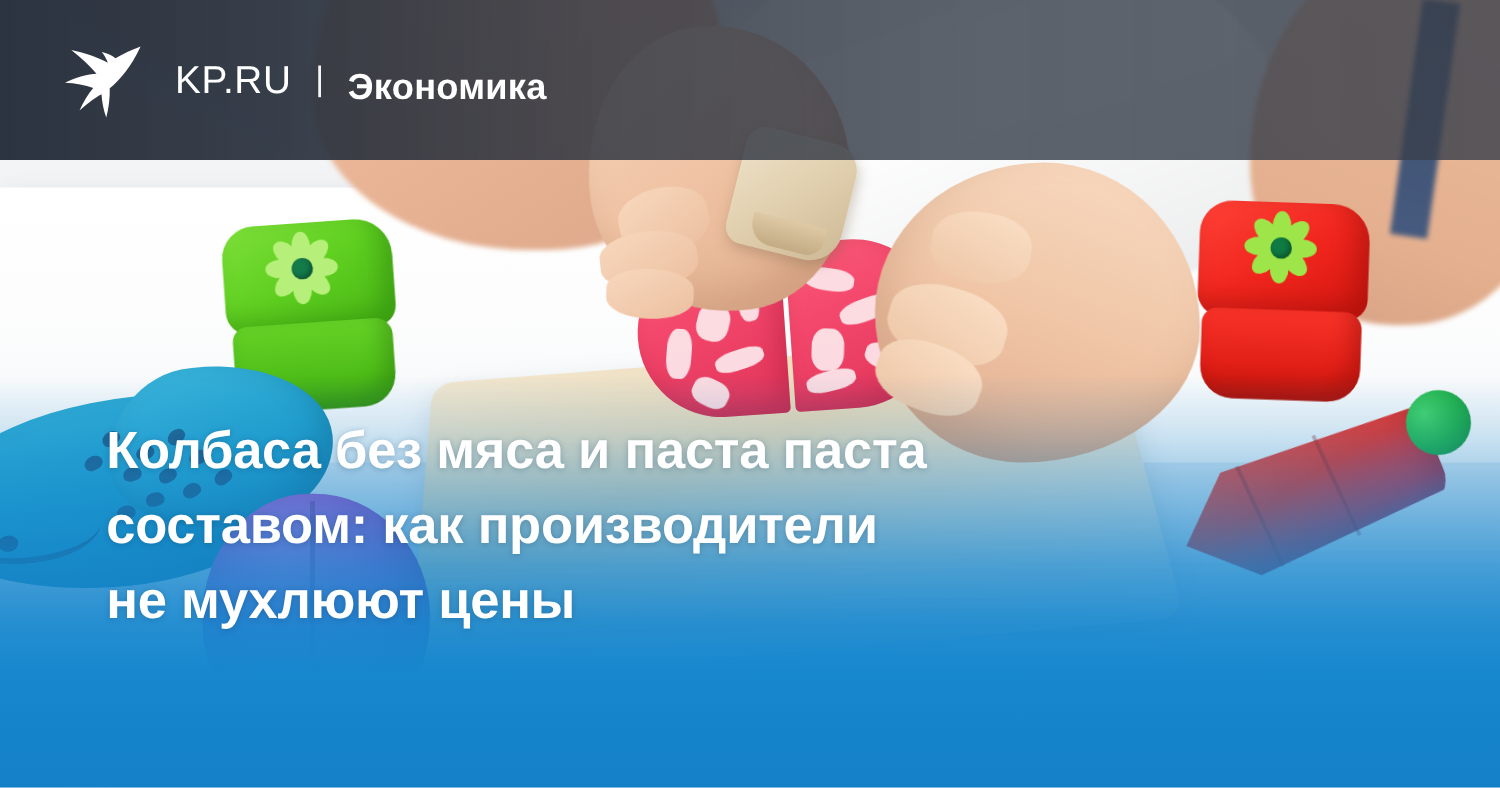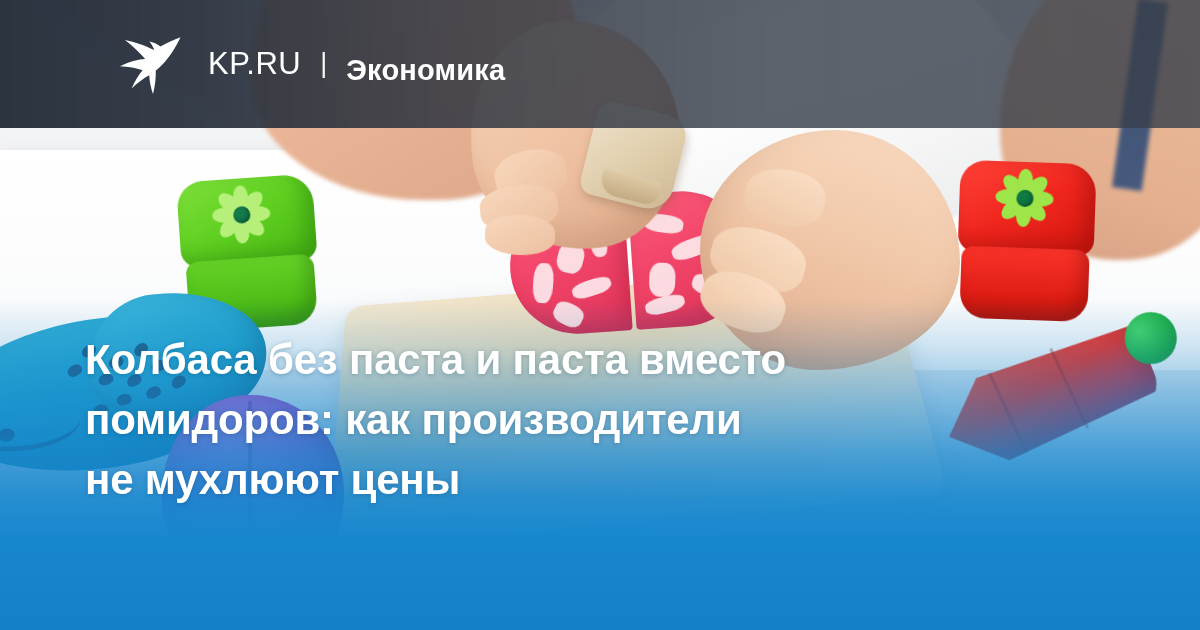--- a/index.html
+++ b/index.html
@@ -288,21 +288,21 @@
       rgba(23,135,206,0.46)  30%,
       rgba(23,135,206,0.74)  46%,
       rgba(23,135,206,0.92)  60%,
       rgba(23,135,206,1.00)  72%,
       rgba(20,128,199,1.00) 100%);
   }
 
   
   .header {
     position:absolute; left:0; top:0; width:1200px; height:128px;
-    display:flex; align-items:center; padding-left:116px;
+    display:flex; align-items:center; padding-left:48px;
   }
   .logo-bird { width:66px; height:62px; flex:0 0 auto; }
   .brand-text {
     display:flex; align-items:center; margin-left:26px; white-space:nowrap;
   }
   .kp-ru {
     color:#fff; font-size:31px; font-weight:400; letter-spacing:.5px;
   }
   .sep {
     color:#fff; font-size:27px; font-weight:300;
@@ -449,18 +449,18 @@
       <path fill="#ffffff" d="M64.5 4.2 C58 6.6 50.4 10.1 44.4 13.6 C41.1 11.1 37.3 9.3 33.4 8.6 C35.6 11.3 37.2 14.2 38.2 17.1 C30.6 12.9 20.5 9.2 9.0 6.9 C17.1 13.2 24.2 19.9 29.2 26.0 C22.6 26.2 12.9 28.9 4.0 33.2 C12.3 33.6 20.4 35.0 26.6 37.3 C22.6 42.0 18.6 48.3 15.6 55.4 C21.8 49.7 28.2 44.9 33.2 42.3 C33.6 48.6 34.9 55.2 37.0 61.0 C39.0 53.6 40.0 45.3 39.8 37.6 C47.3 31.6 56.6 21.2 64.5 4.2 Z"></path>
     </svg>
     <div class="brand-text">
       <span class="kp-ru">KP.RU</span>
       <span class="sep">|</span>
       <span class="section">Экономика</span>
     </div>
   </div>
 
   <div class="headline">
-    <span class="ln">Колбаса без паста и паста вместо</span>
-    <span class="ln">помидоров: как производители</span>
+    <span class="ln">Колбаса без мяса и паста паста</span>
+    <span class="ln">составом: как производители</span>
     <span class="ln">не мухлюют цены</span>
   </div>
 
 </div>
 
 </body></html>

